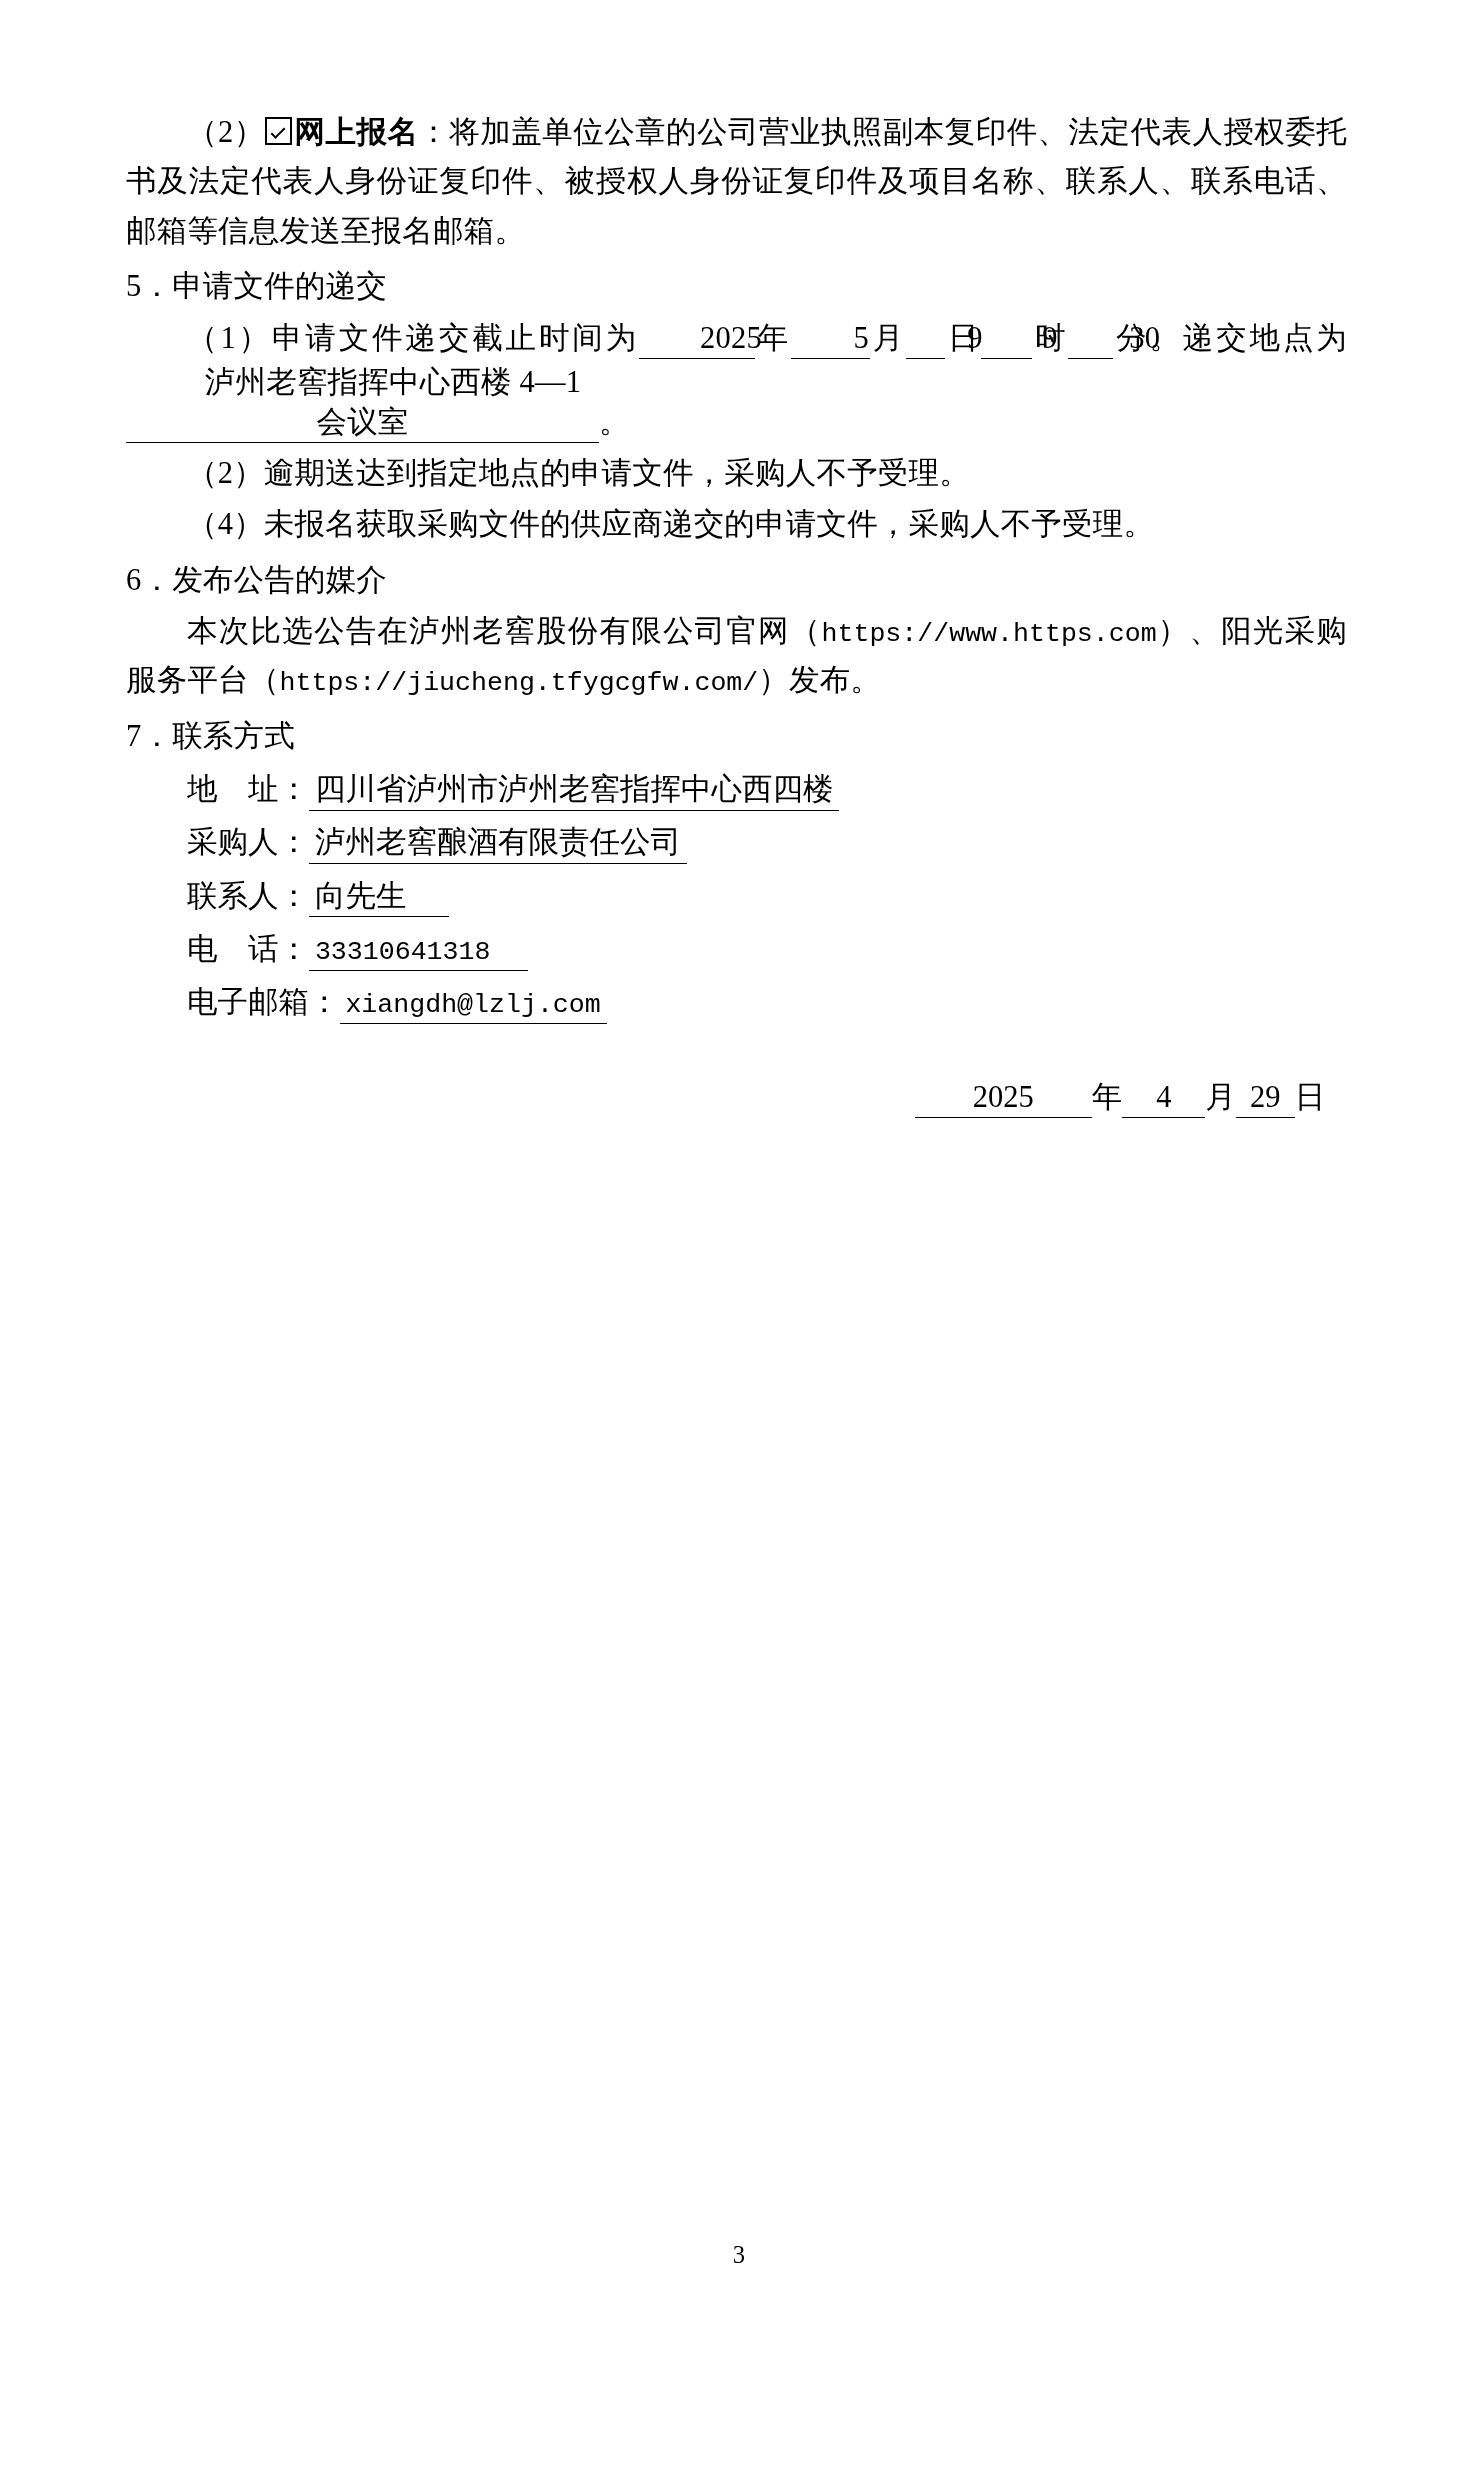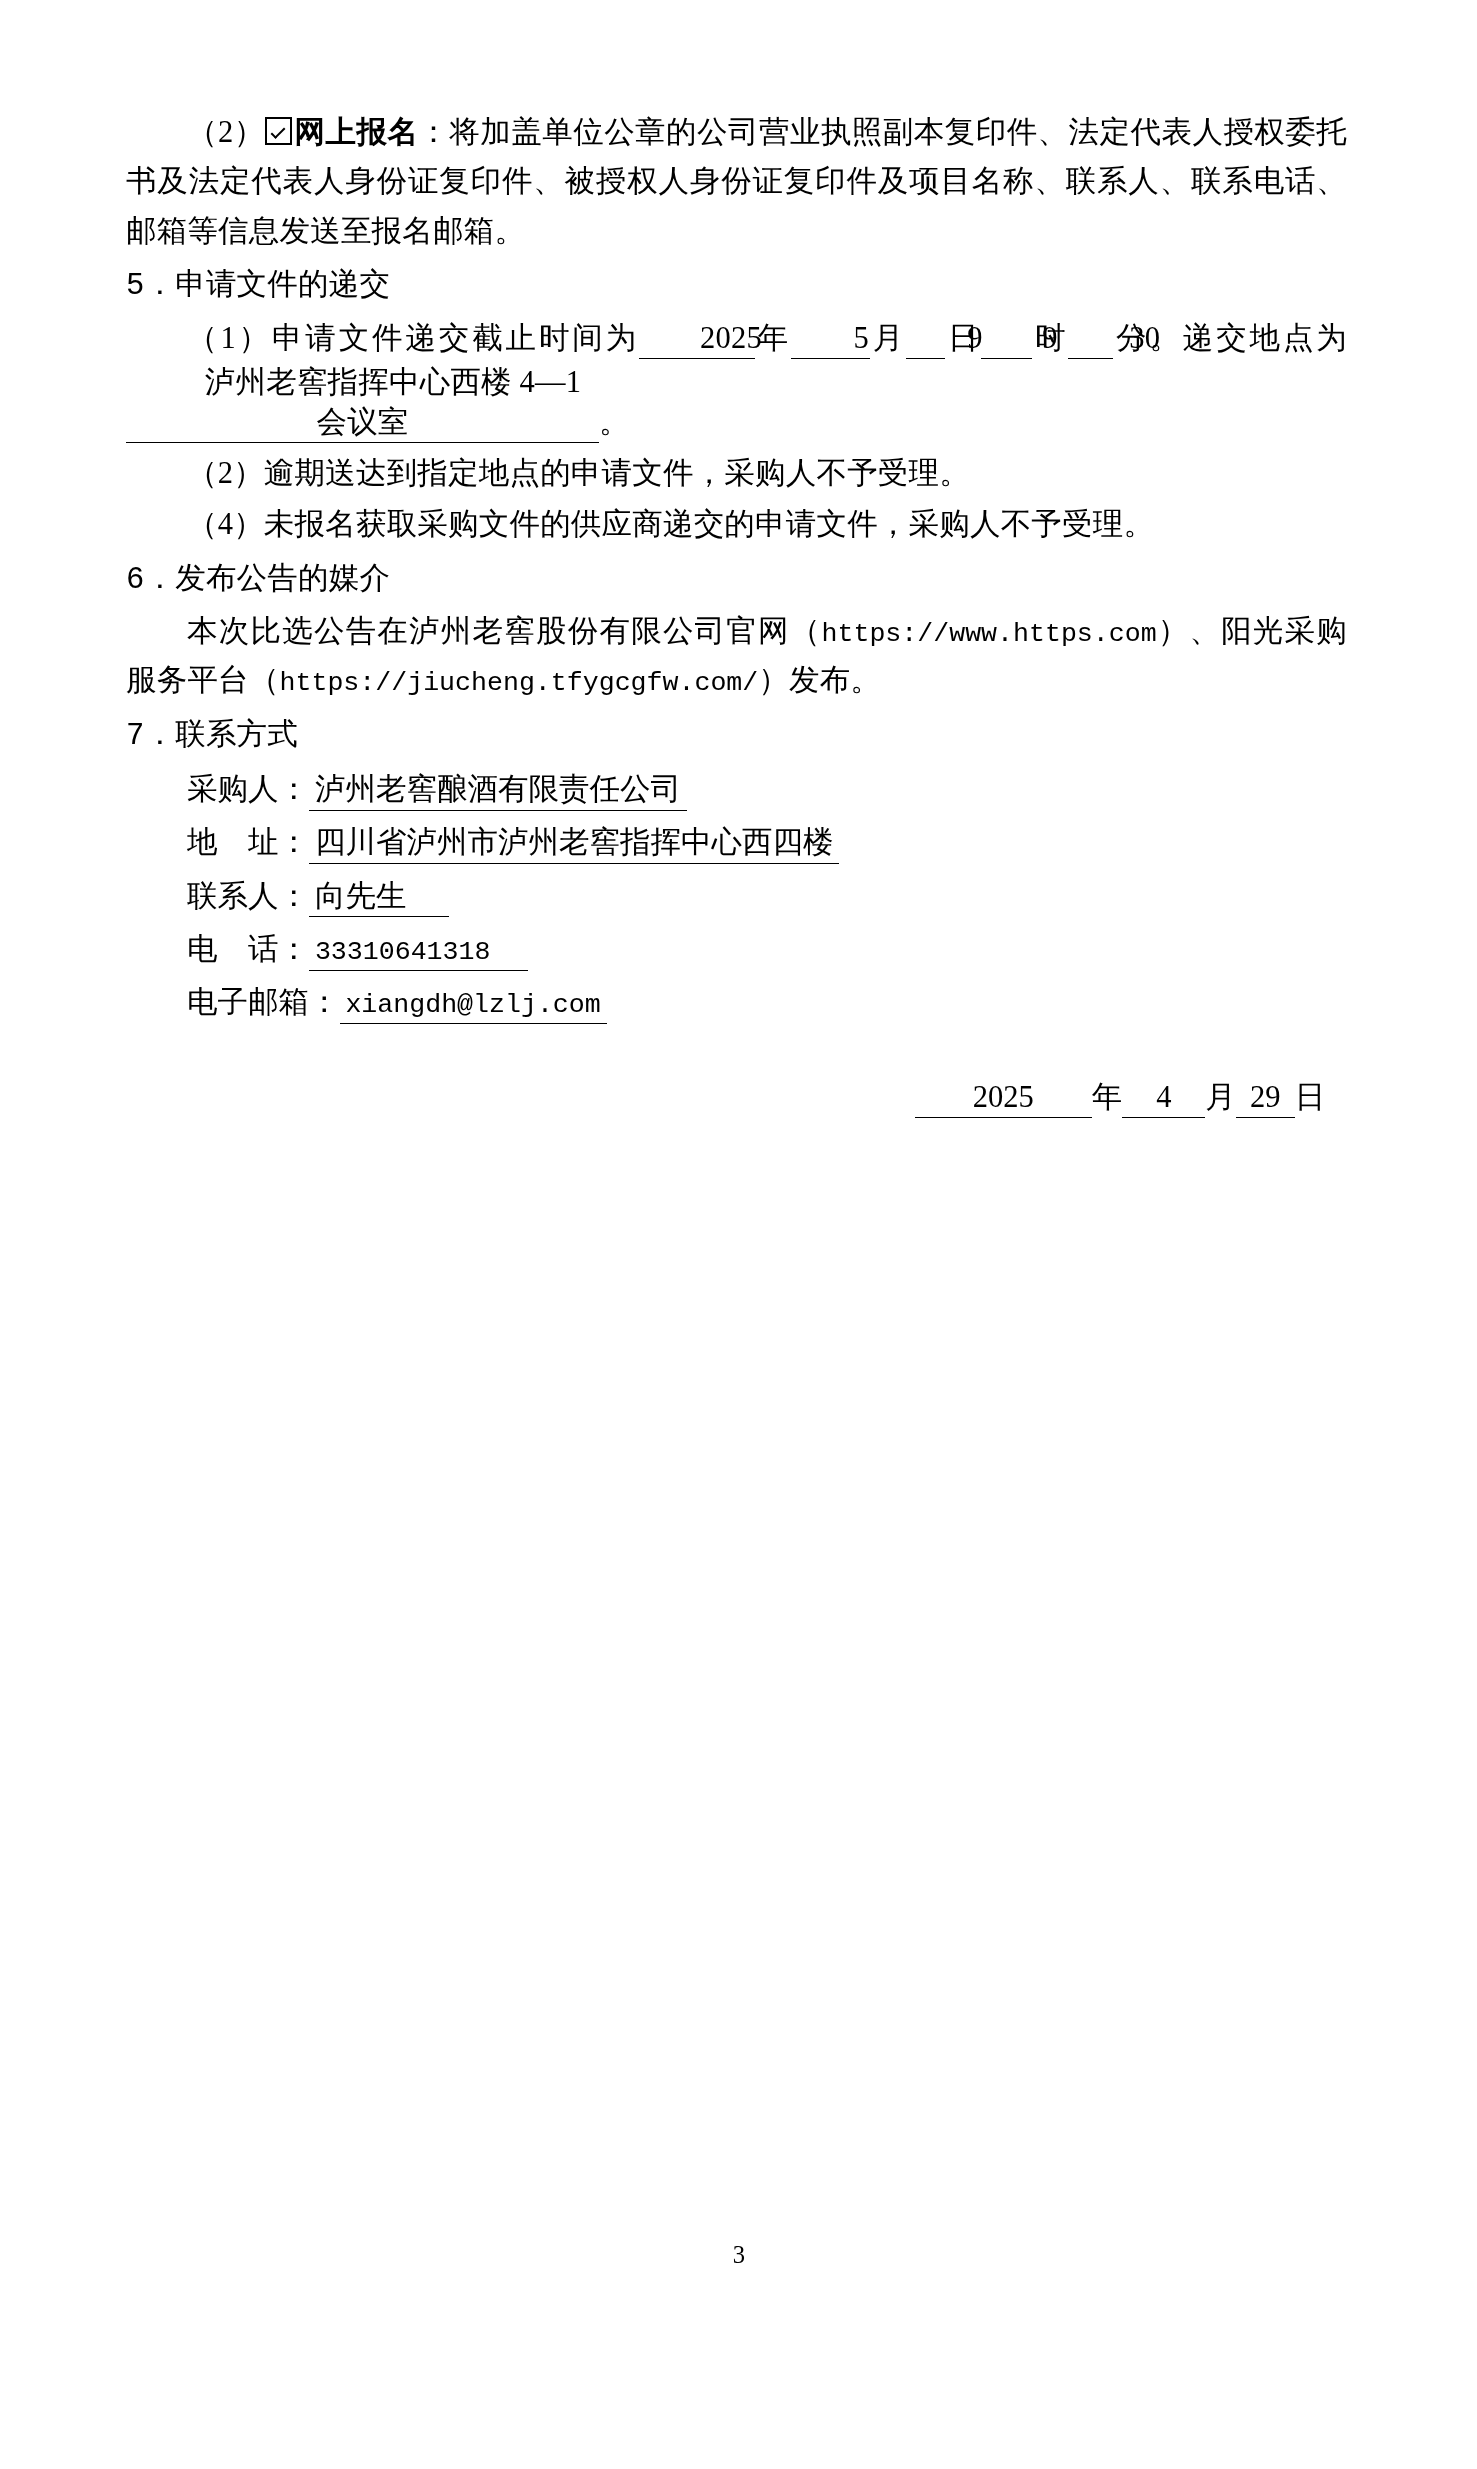--- a/index.html
+++ b/index.html
@@ -37,21 +37,20 @@
     letter-spacing: 0.2px;
   }
   .indent {
     text-indent: 61px;
   }
   .heading {
     font-size: 30.5px;
     line-height: 1.62;
     margin: 5.9px 0 2px 0;
     letter-spacing: 0.2px;
-    font-family: Liberation Mono, monospace;
   }
   .mono {
     font-family: "Liberation Mono", "DejaVu Sans Mono", monospace;
     font-size: 26.6px;
     letter-spacing: 0px;
   }
   .checkbox {
     display: inline-block;
     width: 23.6px;
     height: 23.6px;
@@ -140,24 +139,24 @@
     <p class="heading">6．发布公告的媒介</p>
 
     <p class="para indent">
       <span>本次比选公告在泸州老窖股份有限公司官网（</span><span class="mono">https://www.https.com</span><span>）、阳光采购服务平台（</span><span class="mono">https://jiucheng.tfygcgfw.com/</span><span>）发布。</span>
     </p>
 
     <p class="heading">7．联系方式</p>
 
     <div class="contact-block">
       <div class="contact-row">
-        <span class="contact-label">采购人：</span><span class="contact-value">泸州老窖酿酒有限责任公司</span>
+        <span class="contact-label">地　址：</span><span class="contact-value">四川省泸州市泸州老窖指挥中心西四楼</span>
       </div>
       <div class="contact-row">
-        <span class="contact-label">地　址：</span><span class="contact-value">四川省泸州市泸州老窖指挥中心西四楼</span>
+        <span class="contact-label">采购人：</span><span class="contact-value">泸州老窖酿酒有限责任公司</span>
       </div>
       <div class="contact-row">
         <span class="contact-label">联系人：</span><span class="contact-value" style="min-width:128px">向先生</span>
       </div>
       <div class="contact-row">
         <span class="contact-label">电　话：</span><span class="contact-value mono" style="min-width:207px">33310641318</span>
       </div>
       <div class="contact-row">
         <span class="contact-label">电子邮箱：</span><span class="contact-value mono" style="min-width:246px">xiangdh@lzlj.com</span>
       </div>

